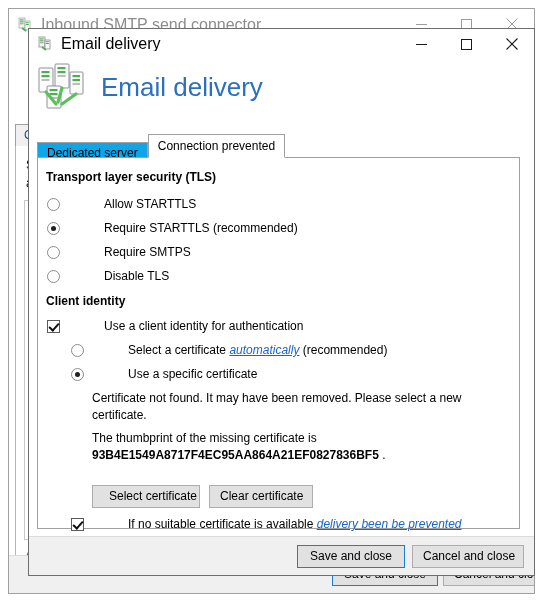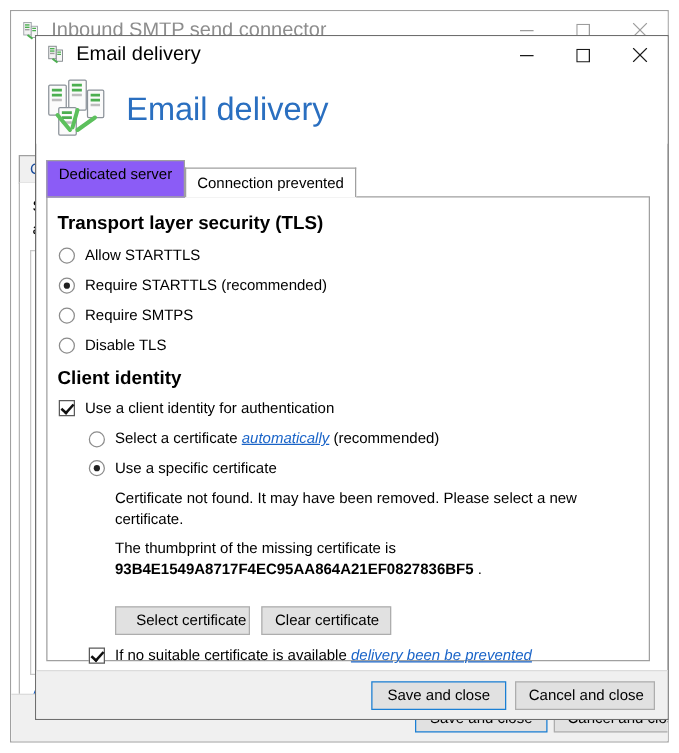--- a/index.html
+++ b/index.html
@@ -216,26 +216,26 @@
   .tabstrip {
     position: absolute;
     left: 8px;
     top: 105px;
     height: 24px;
     display: flex;
     align-items: flex-end;
     z-index: 3;
   }
   .tab {
-    height: 30px;
+    height: 16px;
     line-height: 21px;
     padding: 0 9px;
     font-size: 12px;
     border: 1px solid #a0a0a0;
-    background: #8b5cf6;
+    background: #0ea5e9;
     box-sizing: border-box;
     color: #000;
     position: relative;
   }
   .tab.active {
     background: #ffffff;
     border-bottom-color: #ffffff;
     height: 24px;
     line-height: 22px;
     z-index: 4;
@@ -248,27 +248,28 @@
     width: 483px;
     height: 372px;
     background: #ffffff;
     border: 1px solid #a0a0a0;
     box-sizing: border-box;
     z-index: 2;
   }
 
   .section-title {
     font-weight: bold;
-    font-size: 15px;
+    font-size: 12px;
     margin: 0;
   }
 
   .row {
     display: flex;
     align-items: flex-start;
+    gap: 36px;
   }
 
   
   .radio {
     width: 13px;
     height: 13px;
     border: 1px solid #8c8c8c;
     border-radius: 50%;
     background: #ffffff;
     box-sizing: border-box;
@@ -493,21 +494,21 @@
       <span class="ctl-label">Disable TLS</span>
     </div>
 
     <div class="abs section-title" style="left:8px; top:136px;">Client identity</div>
 
     <div class="abs row" style="left:9px; top:160px;">
       <span class="checkbox checked"></span>
       <span class="ctl-label">Use a client identity for authentication</span>
     </div>
 
-    <div class="abs row" style="left:33px; top:184px;align-items:center;">
+    <div class="abs row" style="left:33px; top:184px;">
       <span class="radio"></span>
       <span class="ctl-label"><span>Select a certificate </span><span class="inline-link">automatically</span><span> (recommended)</span></span>
     </div>
 
     <div class="abs row" style="left:33px; top:208px;">
       <span class="radio checked"></span>
       <span class="ctl-label">Use a specific certificate</span>
     </div>
 
     <div class="abs" style="left:54px; top:232px; width:390px; line-height:17px;">Certificate not found. It may have been removed. Please select a new certificate.</div>

